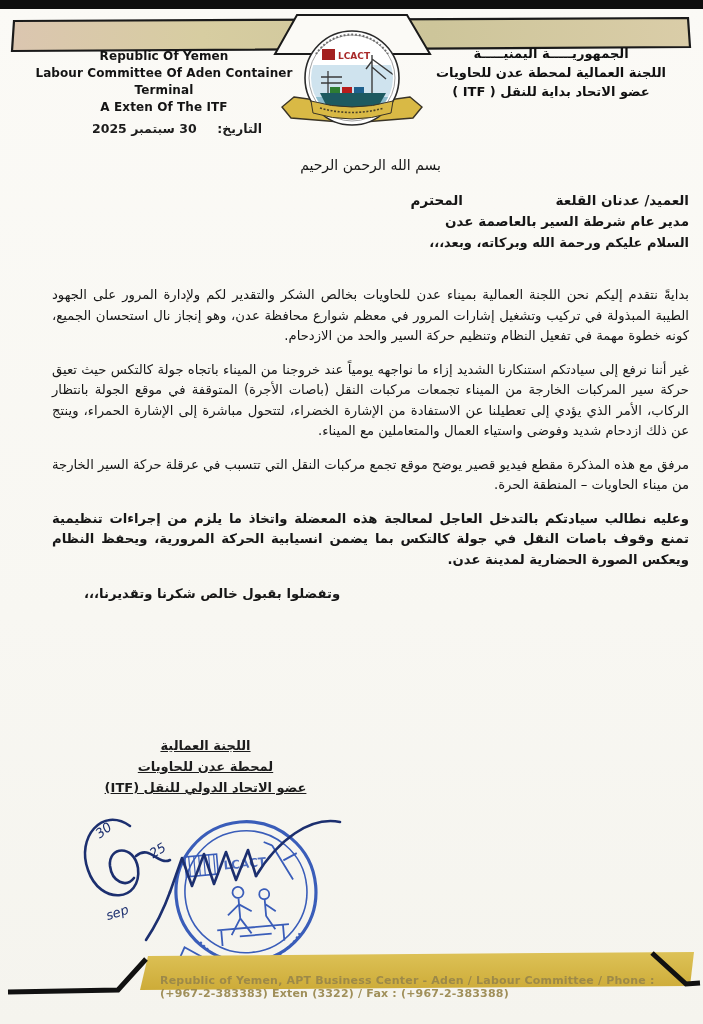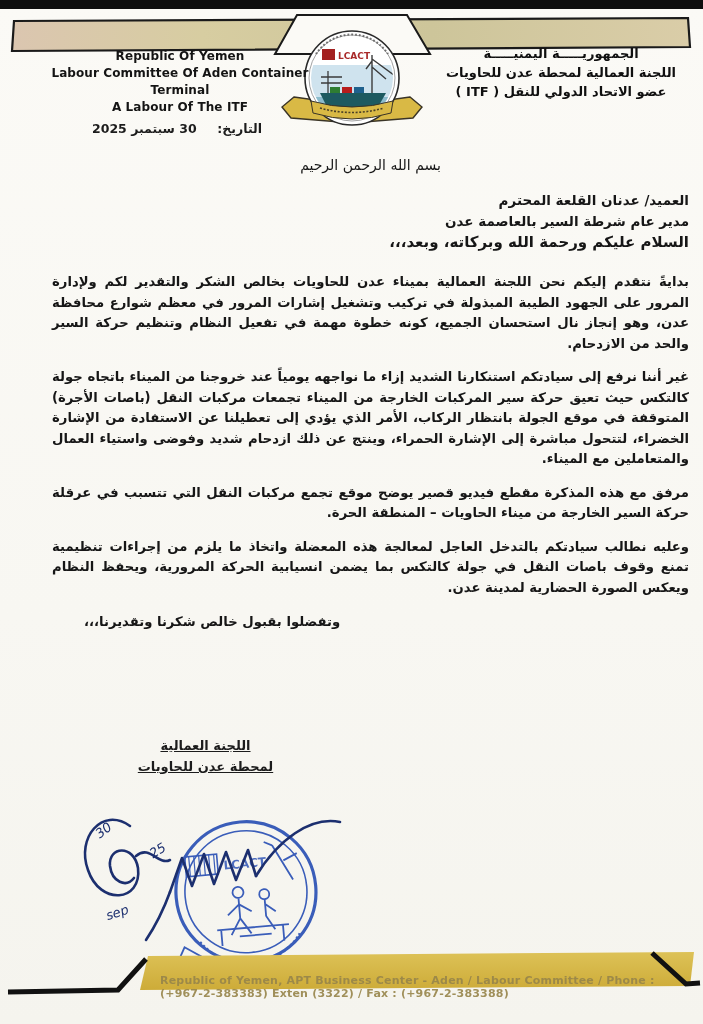--- a/index.html
+++ b/index.html
@@ -12,47 +12,47 @@
   }
   .page {
     position:absolute; inset:0;
     background:linear-gradient(180deg,#fbfaf6 0%,#f8f7f2 60%,#f5f4ee 100%);
   }
   .top-strip { position:absolute; top:0; left:0; width:703px; height:9px; background:#0e0e0e; }
 
   .letterhead-svg { position:absolute; top:9px; left:0; }
 
   .header-english {
-    position:absolute; top:48px; left:42px; width:276px;
+    position:absolute; top:48px; left:26px; width:276px;
     text-align:center; font-weight:bold; font-size:12px; line-height:17px;
     color:#141414; letter-spacing:.1px;
   }
   .header-arabic {
-    position:absolute; top:44px; right:8px; width:268px;
+    position:absolute; top:44px; right:18px; width:268px;
     direction:rtl; text-align:center; font-weight:bold; font-size:13px; line-height:19px;
     color:#101010;
   }
   .date-line {
     position:absolute; top:121px; left:92px; width:170px;
     direction:rtl; font-weight:bold; font-size:12.5px;
     display:flex; justify-content:space-between; gap:14px;
   }
 
   .letter-body {
     position:absolute; top:157px; left:52px; right:14px;
     direction:rtl; font-size:13.2px; color:#161616;
   }
   .basmala { text-align:center; font-weight:normal; font-size:14px; margin-bottom:17px; }
   .addressee-row { font-weight:bold; font-size:13.5px; line-height:21px; }
-  .honorific { }
+  .honorific { margin-right:88px; }
   .addressee-title { font-weight:bold; font-size:13.5px; line-height:21px; }
-  .salutation { font-weight:bold; font-size:15px; line-height:21px; margin-bottom:19px; }
+  .salutation { font-weight:bold; font-size:13px; line-height:21px; margin-bottom:32px; }
   .para {
     text-align:justify; text-align-last:right;
-    line-height:20.5px; margin-bottom:13px; font-weight:700;
+    line-height:20.5px; margin-bottom:13px; font-weight:400;
   }
   .para.bold { font-weight:bold; }
   .closing { font-weight:bold; text-align:right; margin-top:16px; margin-left:32px; text-align-last:left; direction:rtl; }
 
   .signature-block {
     position:absolute; top:735px; left:88px; width:235px;
     direction:rtl; text-align:center; font-weight:bold; font-size:13px; line-height:21px;text-decoration:underline;
   }
   .signature-svg { position:absolute; top:796px; left:58px; }
   .stamp-svg { position:absolute; top:800px; left:118px; opacity:.92; transform:rotate(-5deg); }
@@ -120,27 +120,27 @@
       <text x="338" y="49.5" font-size="9" font-weight="bold" fill="#a92a2a" font-family="DejaVu Sans, sans-serif">LCACT</text>
 
       <path d="M311,92 Q352,104 393,92 L391,104 Q352,116 313,104 Z" fill="#d9b945" stroke="#3a3426" stroke-width="1"></path>
       <path d="M 320,99 Q 352,108 384,99" fill="none" stroke="#4a4026" stroke-width="1.6" stroke-dasharray="2,1.6"></path>
     </g>
   </svg>
 
   <div class="header-english">
       <div>Republic Of Yemen</div>
       <div>Labour Committee Of Aden Container Terminal</div>
-      <div>A Labour Of The ITF</div>
+      <div>A Exten Of The ITF</div>
     </div>
 
   <div class="header-arabic">
       <div>الجمهوريـــــة اليمنيـــــة</div>
       <div>اللجنة العمالية لمحطة عدن للحاويات</div>
-      <div>عضو الاتحاد الدولي للنقل ( ITF )</div>
+      <div>عضو الاتحاد بداية للنقل ( ITF )</div>
     </div>
 
   <div class="date-line">
     <span>التاريخ:</span>
     <span>30 سبتمبر 2025</span>
   </div>
 
   <div class="letter-body">
     <div class="basmala">بسم الله الرحمن الرحيم</div>
     <div class="addressee-row">
@@ -156,20 +156,21 @@
         <p class="para">مرفق مع هذه المذكرة مقطع فيديو قصير يوضح موقع تجمع مركبات النقل التي تتسبب في عرقلة حركة السير الخارجة من ميناء الحاويات – المنطقة الحرة.</p>
         <p class="para bold">وعليه نطالب سيادتكم بالتدخل العاجل لمعالجة هذه المعضلة واتخاذ ما يلزم من إجراءات تنظيمية تمنع وقوف باصات النقل في جولة كالتكس بما يضمن انسيابية الحركة المرورية، ويحفظ النظام ويعكس الصورة الحضارية لمدينة عدن.</p>
       </div>
 
     <div class="closing">وتفضلوا بقبول خالص شكرنا وتقديرنا،،،</div>
   </div>
 
   <div class="signature-block">
       <div>اللجنة العمالية</div>
       <div>لمحطة عدن للحاويات</div>
+      <div>عضو الاتحاد الدولي للنقل (ITF)</div>
     </div>
 
   <svg class="stamp-svg" width="250" height="185" viewBox="0 0 250 185">
     <g stroke="#2b51b5" fill="none" stroke-width="2.6">
       <circle cx="128" cy="92" r="70" stroke-width="3.2"></circle>
       <circle cx="128" cy="92" r="61" stroke-width="1.6"></circle>
 
       <rect x="70" y="52" width="32" height="20" stroke-width="1.6"></rect>
       <path d="M74,52 L74,72 M79,52 L79,72 M84,52 L84,72 M89,52 L89,72 M94,52 L94,72 M99,52 L99,72" stroke-width="1.2"></path>
 

